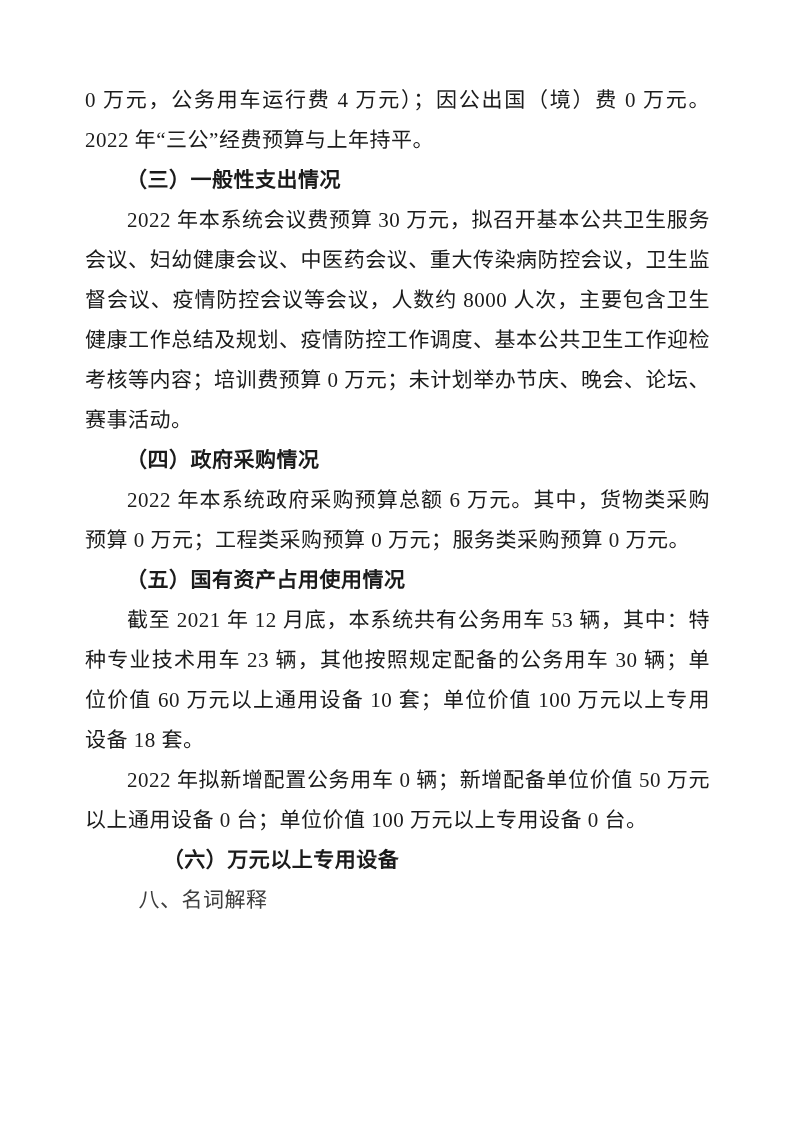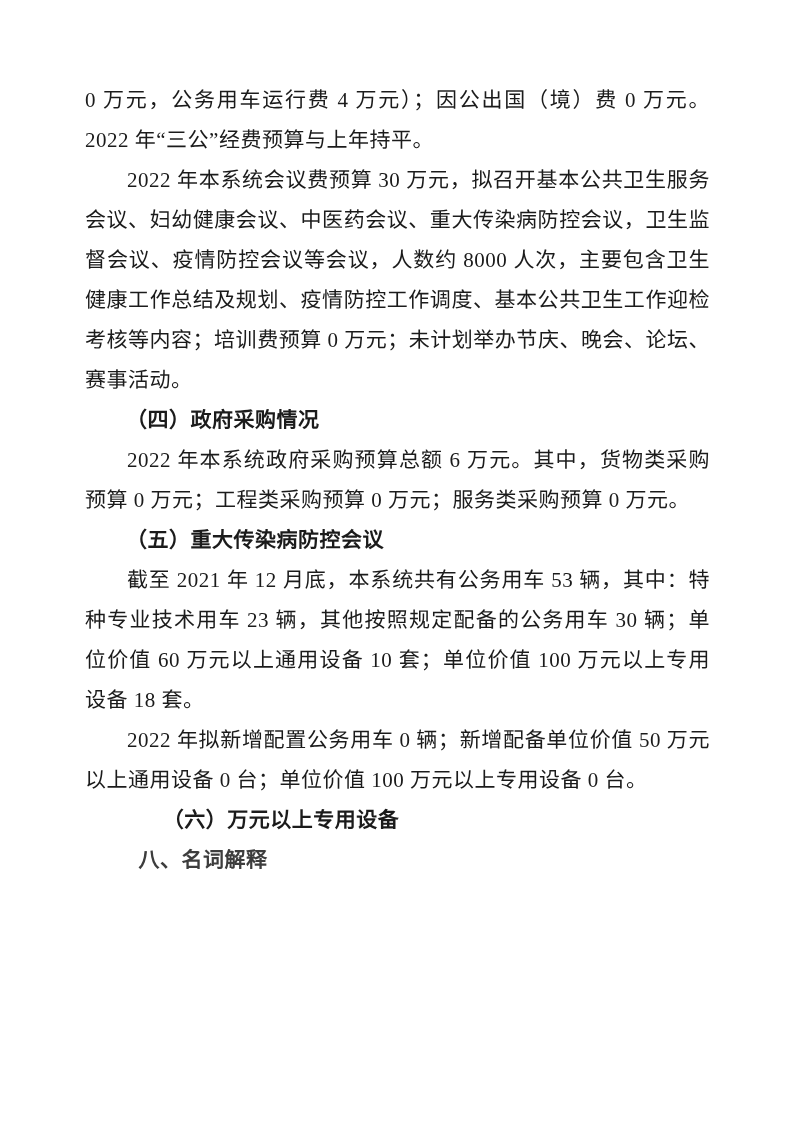--- a/index.html
+++ b/index.html
@@ -52,42 +52,43 @@
   }
 
   
   .heading.deep {
     text-indent: 3.7em;
   }
 
   
   .heading-sans {
     font-family: "Liberation Sans", "DejaVu Sans", sans-serif;
-    font-weight: 700;
+    font-weight: 400;
     color: #3d3d3d;
     text-indent: 2.55em;
     text-align: left;
   }
 </style>
 </head>
 <body>
 
 <div class="page">
   <div class="content">
 
     <p class="block para continued">0 万元，公务用车运行费 4 万元）；因公出国（境）费 0 万元。2022 年“三公”经费预算与上年持平。</p>
 
+    <p class="block heading">（三）一般性支出情况</p>
 
     <p class="block para">2022 年本系统会议费预算 30 万元，拟召开基本公共卫生服务会议、妇幼健康会议、中医药会议、重大传染病防控会议，卫生监督会议、疫情防控会议等会议，人数约 8000 人次，主要包含卫生健康工作总结及规划、疫情防控工作调度、基本公共卫生工作迎检考核等内容；培训费预算 0 万元；未计划举办节庆、晚会、论坛、赛事活动。</p>
 
     <p class="block heading">（四）政府采购情况</p>
 
     <p class="block para">2022 年本系统政府采购预算总额 6 万元。其中，货物类采购预算 0 万元；工程类采购预算 0 万元；服务类采购预算 0 万元。</p>
 
-    <p class="block heading">（五）重大传染病防控会议</p>
+    <p class="block heading">（五）国有资产占用使用情况</p>
 
     <p class="block para">截至 2021 年 12 月底，本系统共有公务用车 53 辆，其中：特种专业技术用车 23 辆，其他按照规定配备的公务用车 30 辆；单位价值 60 万元以上通用设备 10 套；单位价值 100 万元以上专用设备 18 套。</p>
 
     <p class="block para">2022 年拟新增配置公务用车 0 辆；新增配备单位价值 50 万元以上通用设备 0 台；单位价值 100 万元以上专用设备 0 台。</p>
 
     <p class="block heading deep">（六）万元以上专用设备</p>
 
 
     <p class="block heading-sans">八、名词解释</p>
 

